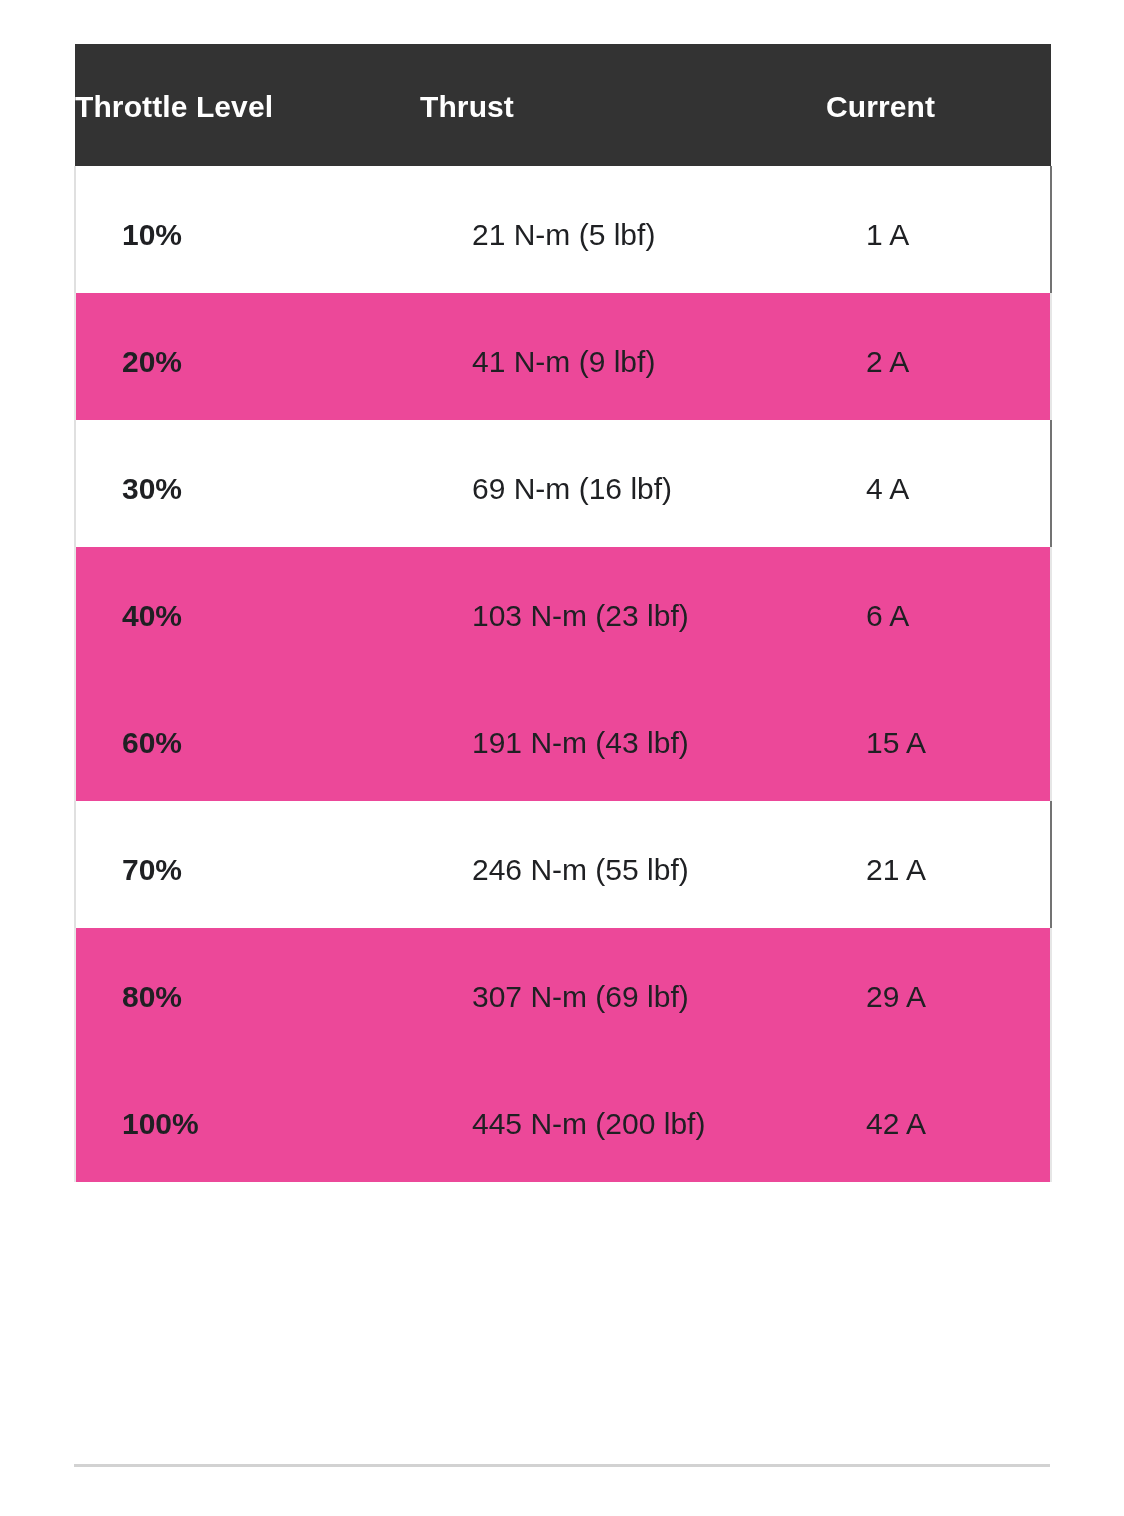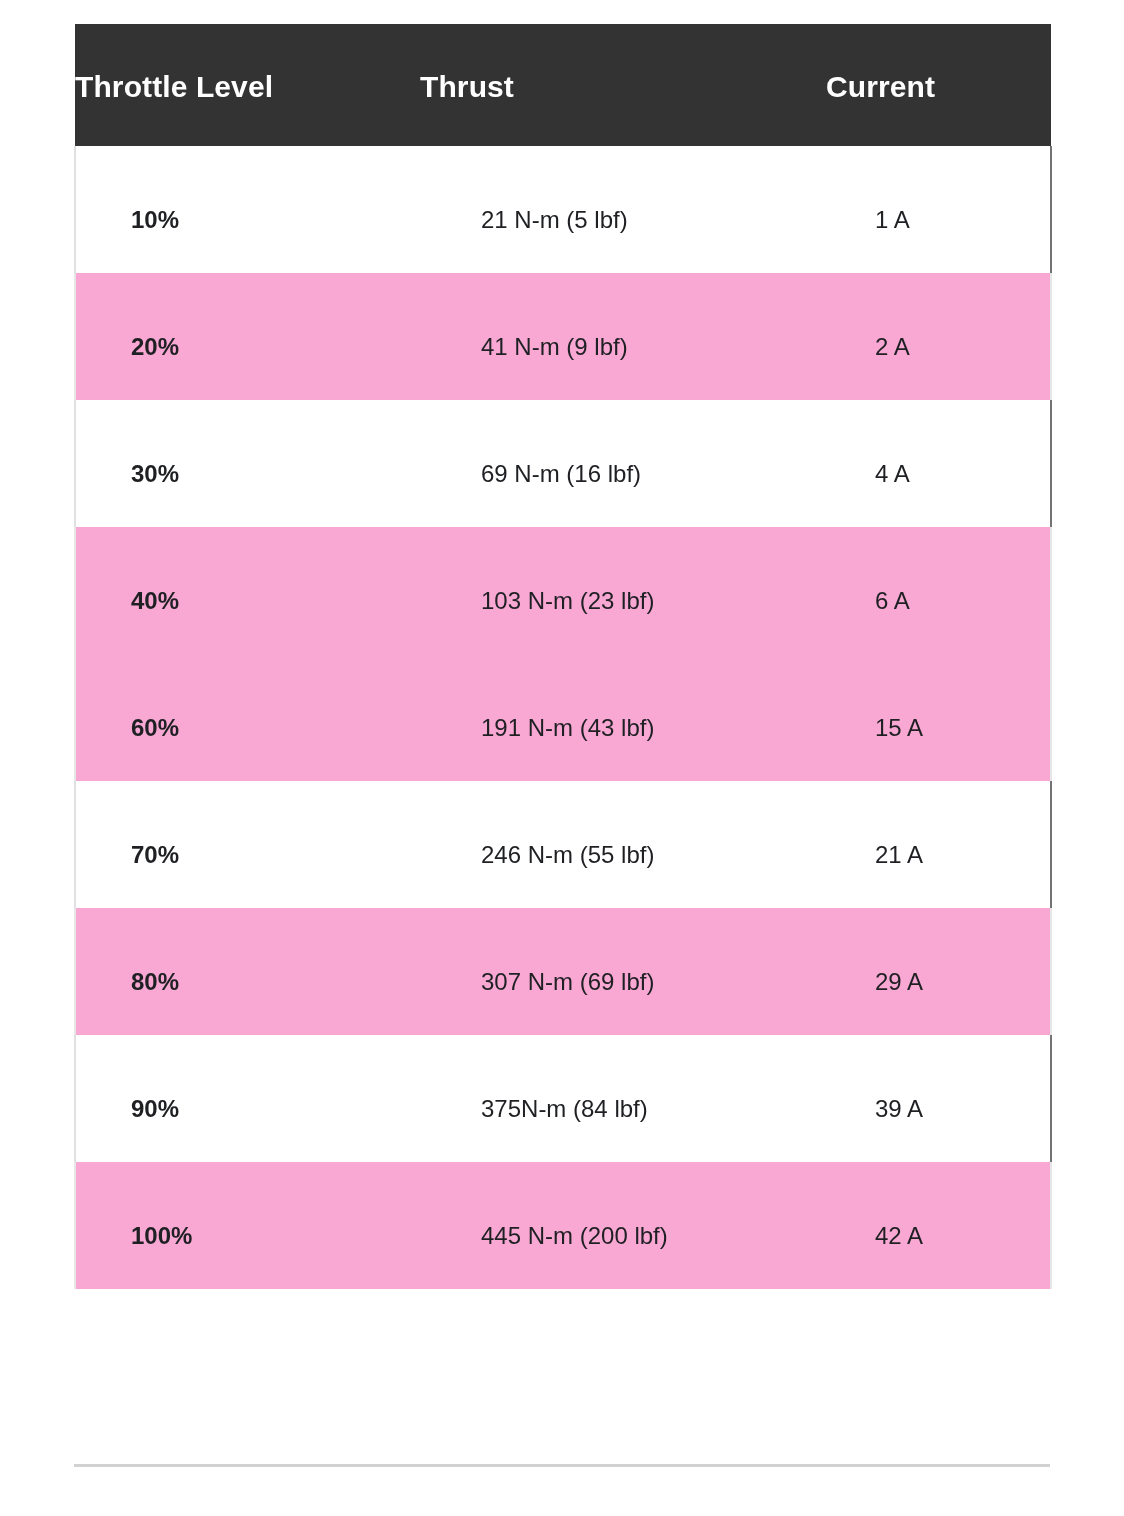--- a/index.html
+++ b/index.html
@@ -18,21 +18,21 @@
   .page {
     position: relative;
     width: 1124px;
     height: 1516px;
     background: #ffffff;
   }
 
   .spec-table {
     position: absolute;
     left: 74px;
-    top: 24px;
+    top: 44px;
     width: 976px;
     border-collapse: collapse;
     table-layout: fixed;
   }
 
   .spec-table thead th {
     background: #333333;
     color: #ffffff;
     font-size: 30px;
     font-weight: bold;
@@ -50,27 +50,27 @@
   }
 
   th.col-throttle { width: 345px; padding-left: 41px; }
   th.col-thrust   { width: 406px; padding-left: 45px; }
   th.col-current  { width: 225px; padding-left: 33px; }
 
   .spec-table tbody tr {
     height: 127px;
   }
   .spec-table tbody tr.odd  { background: #ffffff; }
-  .spec-table tbody tr.even { background: #f9a8d4; }
+  .spec-table tbody tr.even { background: #ec4899; }
 
   .spec-table tbody td {
-    padding: 16px;
+    padding: 7px;
     vertical-align: top;
     color: #1f2023;
-    font-size: 24px;
+    font-size: 30px;
     line-height: 1.25;
     border-left: 2px solid #e0e0e0;
   }
   .spec-table tbody td.col-throttle { border-left: 2px solid #e0e0e0; }
   .spec-table tbody td.col-current  { border-right: 2px solid #737373; }
   .spec-table tbody td + td { border-left: none; }
 
   .spec-table tbody tr.even td.col-throttle { border-left-color: #e6e6e6; }
   .spec-table tbody tr.even td.col-current  { border-right-color: #e6e6e6; }
 
@@ -191,31 +191,20 @@
             <span class="cell-inner">80%</span>
           </td>
         <td class="col-thrust">
             <span class="cell-inner">307 N-m (69 lbf)</span>
           </td>
         <td class="col-current">
             <span class="cell-inner">29 A</span>
           </td>
       </tr>
 
-      <tr class="odd">
-        <td class="col-throttle">
-            <span class="cell-inner">90%</span>
-          </td>
-        <td class="col-thrust">
-            <span class="cell-inner">375N-m (84 lbf)</span>
-          </td>
-        <td class="col-current">
-            <span class="cell-inner">39 A</span>
-          </td>
-      </tr>
 
       <tr class="even">
         <td class="col-throttle">
             <span class="cell-inner">100%</span>
           </td>
         <td class="col-thrust">
             <span class="cell-inner">445 N-m (200 lbf)</span>
           </td>
         <td class="col-current">
             <span class="cell-inner">42 A</span>

